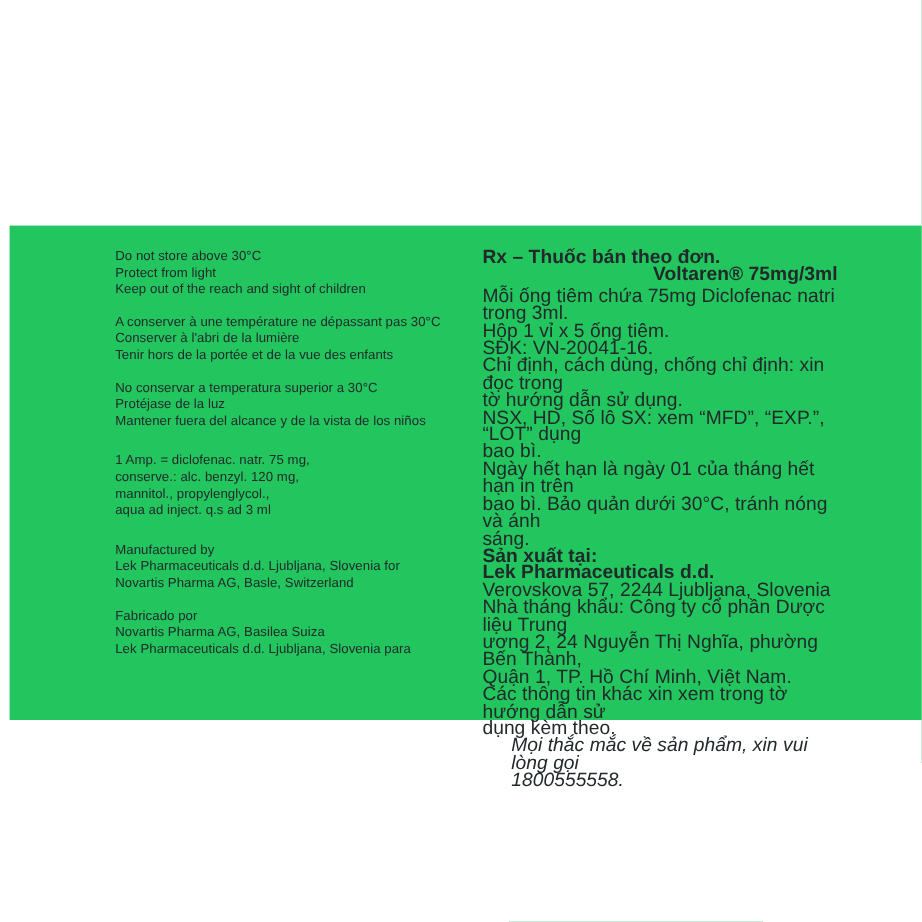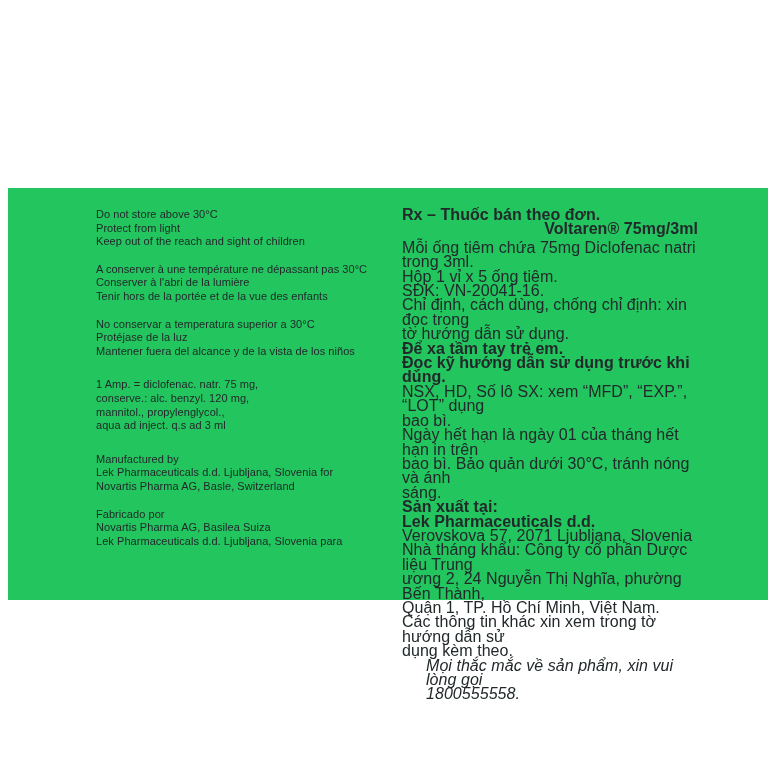--- a/index.html
+++ b/index.html
@@ -131,40 +131,36 @@
           <div class="ln">Mỗi ống tiêm chứa 75mg Diclofenac natri trong 3ml.</div>
           <div class="ln">Hộp 1 vỉ x 5 ống tiêm.</div>
           <div class="ln">SĐK: VN-20041-16.</div>
         </div>
 
         <div>
           <div class="ln">Chỉ định, cách dùng, chống chỉ định: xin đọc trong</div>
           <div class="ln">tờ hướng dẫn sử dụng.</div>
         </div>
 
-        <div>
-          <div class="ln b">Để xa tầm tay trẻ em.</div>
-          <div class="ln b">Đọc kỹ hướng dẫn sử dụng trước khi dùng.</div>
-        </div>
 
         <div>
           <div class="ln">NSX, HD, Số lô SX: xem “MFD”, “EXP.”, “LOT” dụng</div>
           <div class="ln">bao bì.</div>
         </div>
 
         <div>
           <div class="ln">Ngày hết hạn là ngày 01 của tháng hết hạn in trên</div>
           <div class="ln">bao bì. Bảo quản dưới 30°C, tránh nóng và ánh</div>
           <div class="ln">sáng.</div>
         </div>
 
         <div>
           <div class="ln b">Sản xuất tại:</div>
           <div class="ln b">Lek Pharmaceuticals d.d.</div>
-          <div class="ln">Verovskova 57, 2071 Ljubljana, Slovenia</div>
+          <div class="ln">Verovskova 57, 2244 Ljubljana, Slovenia</div>
         </div>
 
         <div>
           <div class="ln"><span class="b">Nhà tháng khẩu:</span><span> Công ty cổ phần Dược liệu Trung</span></div>
           <div class="ln">ương 2, 24 Nguyễn Thị Nghĩa, phường Bến Thành,</div>
           <div class="ln">Quận 1, TP. Hồ Chí Minh, Việt Nam.</div>
         </div>
 
         <div>
           <div class="ln">Các thông tin khác xin xem trong tờ hướng dẫn sử</div>

